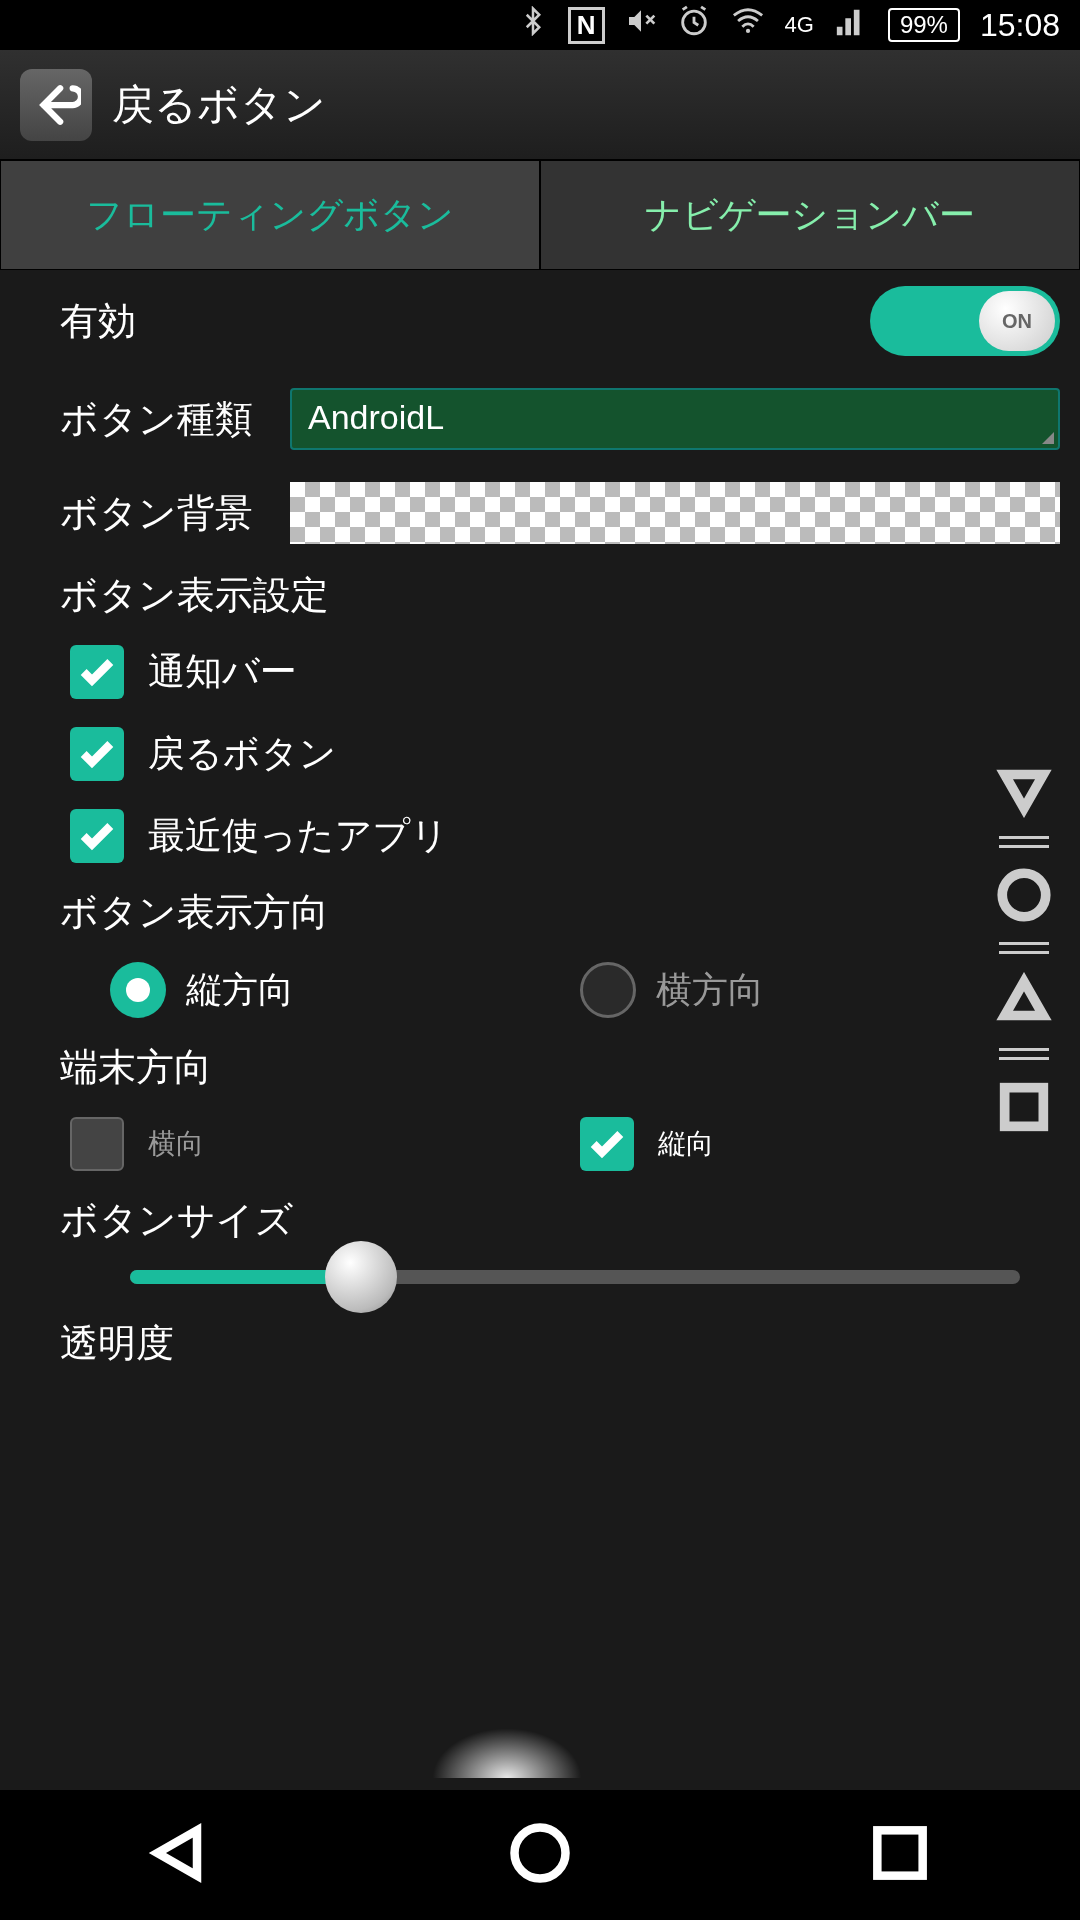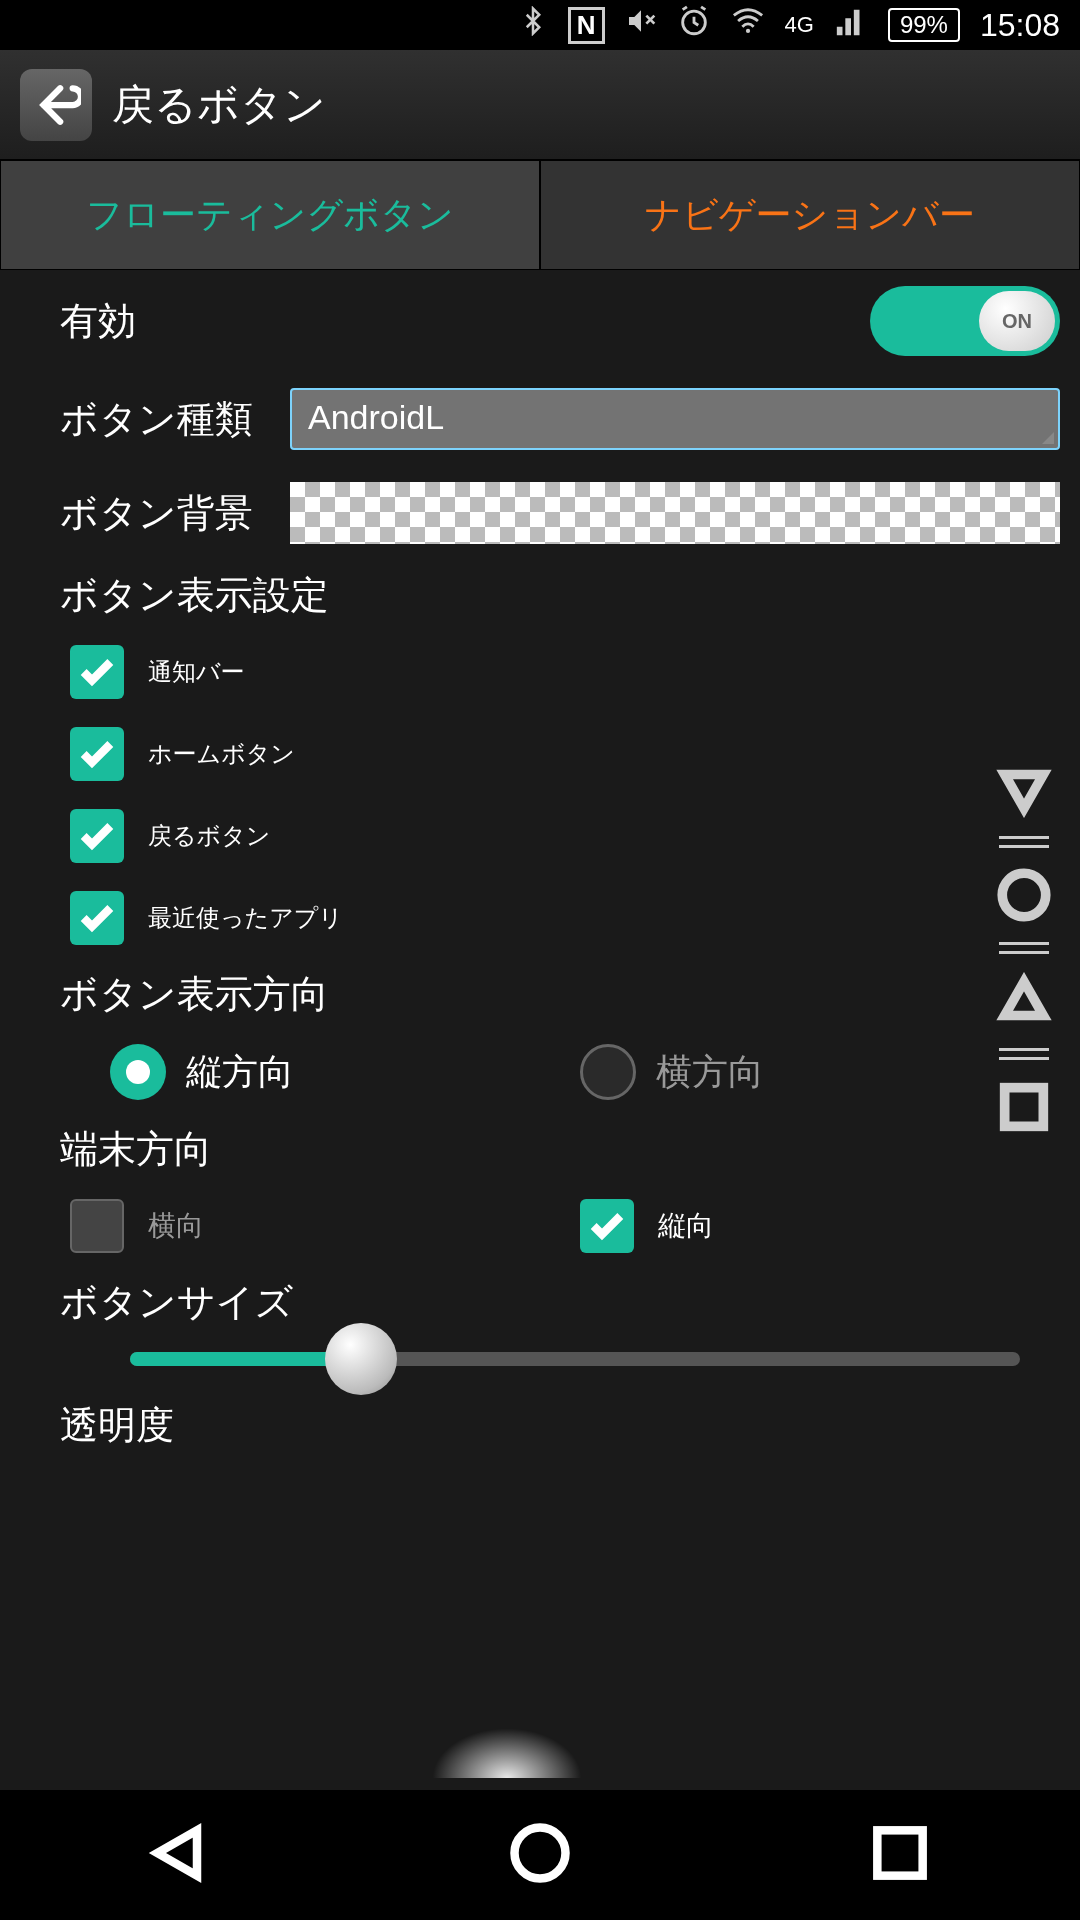--- a/index.html
+++ b/index.html
@@ -55,21 +55,21 @@
   .tab {
     flex: 1;
     display: flex;
     align-items: center;
     justify-content: center;
     font-size: 36px;
     background: #2a2a2a;
     border: 1px solid #000;
   }
   .tab.active { color: #1abc9c; background: #404040; }
-  .tab.inactive { color: #f97316; background: #333; }
+  .tab.inactive { color: #86efac; background: #333; }
   .content { padding: 0 0 0 0; margin-left: 40px; }
   .row {
     display: flex;
     align-items: center;
     padding: 16px 20px;
     font-size: 38px;
   }
   .row-label { flex: 0 0 230px; }
   .row-label-wide { flex: 1; }
   .toggle-switch {
@@ -88,22 +88,22 @@
     display: flex;
     align-items: center;
     justify-content: center;
     font-size: 20px;
     font-weight: bold;
     color: #666;
   }
   .select-box {
     flex: 1;
     height: 62px;
-    background: #737373;
-    border: 2px solid #7dd3fc;
+    background: #14532d;
+    border: 2px solid #0f766e;
     border-radius: 4px;
     padding: 8px 16px;
     font-size: 34px;
     color: #fff;
     position: relative;
   }
   .select-box::after {
     content: "";
     position: absolute;
     right: 4px; bottom: 4px;
@@ -119,21 +119,21 @@
       linear-gradient(45deg,#bbb 25%,#fff 25%,#fff 75%,#bbb 75%);
     background-size: 30px 30px;
     background-position: 0 0, 15px 15px;
   }
   .section-title { font-size: 38px; padding: 10px 20px; }
   .check-row {
     display: flex;
     align-items: center;
     gap: 24px;
     padding: 14px 30px;
-    font-size: 24px;
+    font-size: 37px;
   }
   .chk {
     width: 54px; height: 54px;
     border-radius: 6px;
     display: flex;
     align-items: center;
     justify-content: center;
   }
   .chk.on { background: #1abc9c; }
   .chk.off { background: #444; border: 2px solid #666; }
@@ -305,28 +305,20 @@
 
   <div class="section-title">ボタン表示設定</div>
 
   <div class="check-row">
     <div class="chk on">
         <svg viewBox="0 0 24 24">
           <path d="M4 12l5 5L20 6"></path>
         </svg>
       </div>
     <span>通知バー</span>
-  </div>
-  <div class="check-row">
-    <div class="chk on">
-        <svg viewBox="0 0 24 24">
-          <path d="M4 12l5 5L20 6"></path>
-        </svg>
-      </div>
-    <span>ホームボタン</span>
   </div>
   <div class="check-row">
     <div class="chk on">
         <svg viewBox="0 0 24 24">
           <path d="M4 12l5 5L20 6"></path>
         </svg>
       </div>
     <span>戻るボタン</span>
   </div>
   <div class="check-row">

